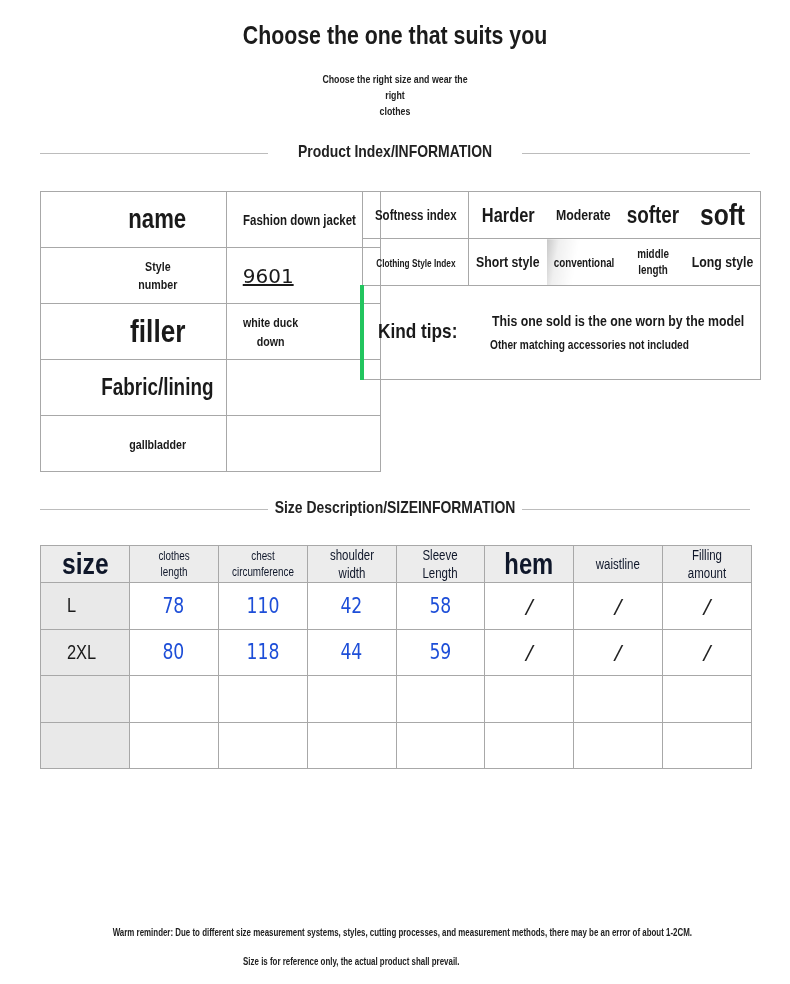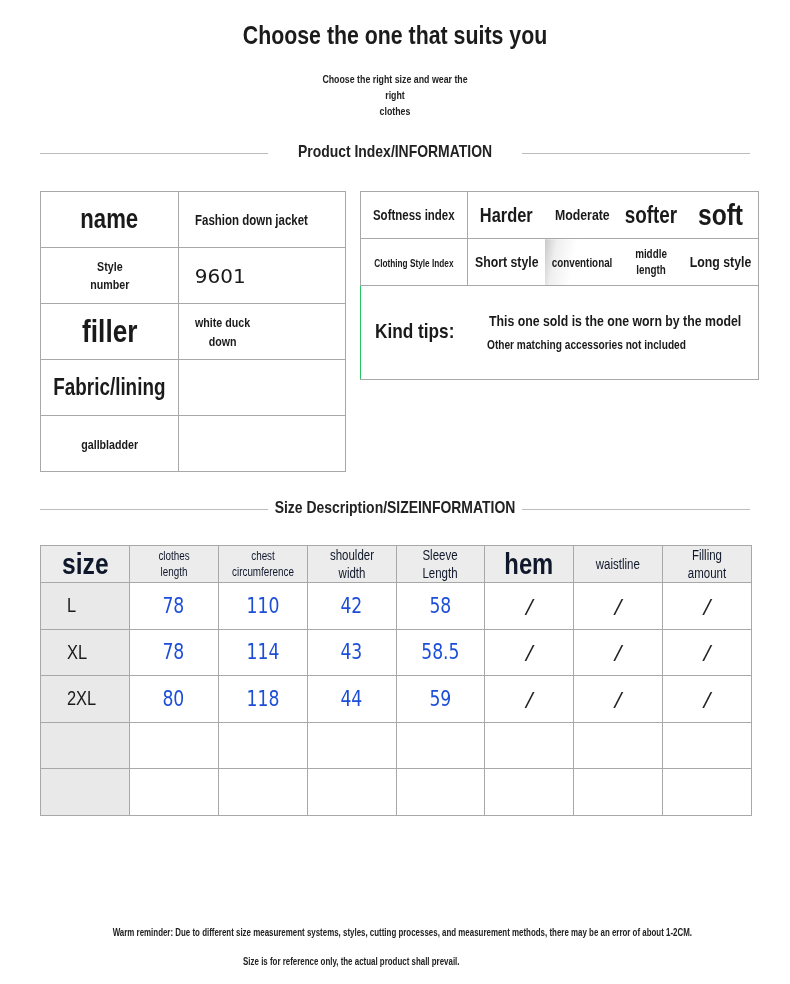--- a/index.html
+++ b/index.html
@@ -27,21 +27,21 @@
     position: absolute; left: 0; width: 790px; text-align: center;
     font-size: 17px; font-weight: bold; color: #222; top: 0;
     transform: scaleX(0.82);
   }
   table { border-collapse: collapse; position: absolute; }
   td { border: 1px solid #a8a8a8; text-align: center; vertical-align: middle; }
   .sx { display: inline-block; transform: scaleX(0.82); white-space: nowrap; }
 
   #left-table { left: 40px; top: 191px; width: 306px; }
   #left-table td { height: 56px; }
-  #left-table td.k { width: 113px; }
+  #left-table td.k { width: 113px; padding-left: 48px; }
   #left-table td.v { text-align: left; padding-left: 16px; }
 
   #right-table { left: 360px; top: 191px; width: 390px; }
   #right-table td { height: 47px; border-left: none; border-right: none; }
   #right-table td.k { width: 108px; border-right: 1px solid #a8a8a8; border-left: 1px solid #a8a8a8; }
   #right-table td.last { border-right: 1px solid #a8a8a8; }
   #right-table td.tips { height: 93px; }
 
   #size-table { left: 40px; top: 545px; width: 712px; }
   #size-table td { height: 46.5px; width: 89px; }
@@ -76,21 +76,21 @@
     <td class="k"><span class="sx" style="font-size:27px;font-weight:bold;">name</span></td>
     <td class="v"><span class="sx" style="font-size:14px;font-weight:bold;transform-origin:left;">Fashion down jacket</span></td>
   </tr>
   <tr>
     <td class="k">
       <div class="sx" style="font-size:13px;font-weight:bold;line-height:18px;">
         <div>Style</div>
         <div>number</div>
       </div>
     </td>
-    <td class="v"><span style="font-size:20px;font-family:'DejaVu Sans',sans-serif;">9601</span></td>
+    <td class="v"><span style="font-size:20px;font-family:'DejaVu Sans',sans-serif;text-decoration:underline;">9601</span></td>
   </tr>
   <tr>
     <td class="k"><span class="sx" style="font-size:32px;font-weight:bold;">filler</span></td>
     <td class="v">
       <div class="sx" style="font-size:13px;font-weight:bold;line-height:19px;transform-origin:left;text-align:center;">
         <div>white duck</div>
         <div>down</div>
       </div>
     </td>
   </tr>
@@ -115,21 +115,21 @@
     <td class="last"><span class="sx" style="font-size:30px;font-weight:bold;">soft</span></td>
   </tr>
   <tr>
     <td class="k"><span class="sx" style="font-size:11px;font-weight:bold;transform:scaleX(0.75);">Clothing Style Index</span></td>
     <td><span class="sx" style="font-size:15px;font-weight:bold;">Short style</span></td>
     <td style="background:linear-gradient(100deg,#c8c8c8 0%,#efefef 15%,#fff 40%);"><span class="sx" style="font-size:12px;font-weight:bold;">conventional</span></td>
     <td><span class="sx" style="font-size:12px;font-weight:bold;white-space:normal;width:48px;line-height:16px;">middle length</span></td>
     <td class="last"><span class="sx" style="font-size:15px;font-weight:bold;">Long style</span></td>
   </tr>
   <tr>
-    <td colspan="5" class="tips last" style="border-left:1px solid #22c55e;">
+    <td colspan="5" class="tips last" style="border-left:4px solid #22c55e;">
       <div style="position:relative;height:93px;">
         <span class="sx abs" style="left:14px;top:33px;font-size:21px;font-weight:bold;transform-origin:left;">Kind tips:</span>
         <span class="sx abs" style="left:128px;top:26px;font-size:15px;font-weight:bold;transform-origin:left;">This one sold is the one worn by the model</span>
         <span class="sx abs" style="left:126px;top:51px;font-size:13px;font-weight:bold;transform-origin:left;transform:scaleX(0.78);">Other matching accessories not included</span>
       </div>
     </td>
   </tr>
 </tbody>
   </table>
 
@@ -155,30 +155,20 @@
     <td class="sz"><span class="sx" style="transform-origin:left;">L</span></td>
     <td class="num"><span class="sx">78</span></td>
     <td class="num"><span class="sx">110</span></td>
     <td class="num"><span class="sx">42</span></td>
     <td class="num"><span class="sx">58</span></td>
     <td><span class="slash">/</span></td>
     <td><span class="slash">/</span></td>
     <td><span class="slash">/</span></td>
   </tr>
   <tr>
-    <td class="sz"><span class="sx" style="transform-origin:left;">XL</span></td>
-    <td class="num"><span class="sx">78</span></td>
-    <td class="num"><span class="sx">114</span></td>
-    <td class="num"><span class="sx">43</span></td>
-    <td class="num"><span class="sx">58.5</span></td>
-    <td><span class="slash">/</span></td>
-    <td><span class="slash">/</span></td>
-    <td><span class="slash">/</span></td>
-  </tr>
-  <tr>
     <td class="sz"><span class="sx" style="transform-origin:left;">2XL</span></td>
     <td class="num"><span class="sx">80</span></td>
     <td class="num"><span class="sx">118</span></td>
     <td class="num"><span class="sx">44</span></td>
     <td class="num"><span class="sx">59</span></td>
     <td><span class="slash">/</span></td>
     <td><span class="slash">/</span></td>
     <td><span class="slash">/</span></td>
   </tr>
   <tr>

